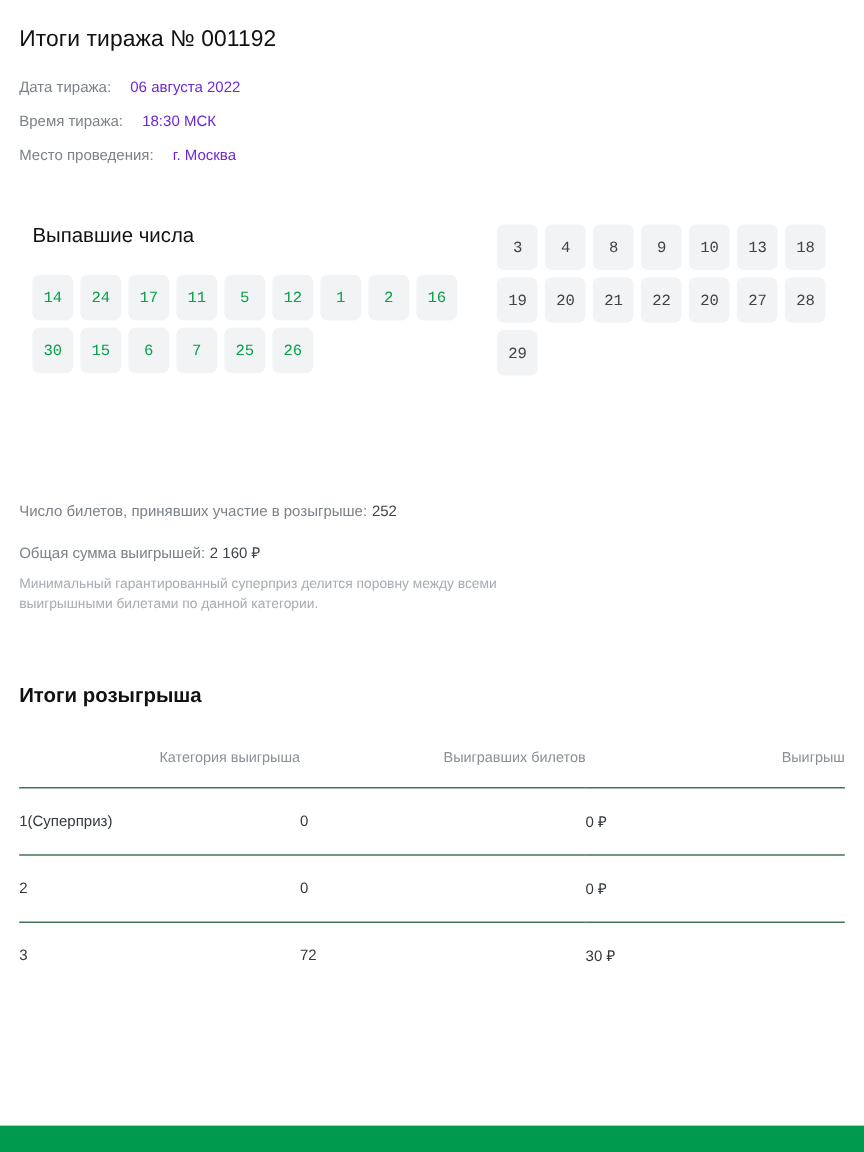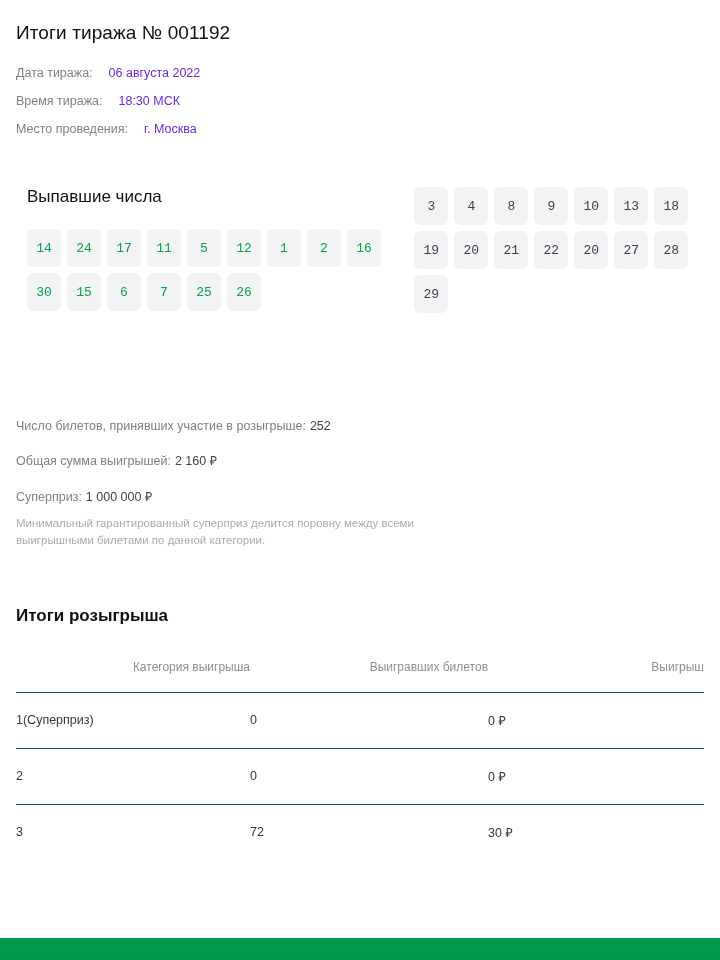--- a/index.html
+++ b/index.html
@@ -213,23 +213,20 @@
 
   </div>
 
   <div class="stats">
     <div class="stat-line">
       <span>Число билетов, принявших участие в розыгрыше:</span><span class="stat-value">252</span>
     </div>
     <div class="stat-line">
       <span>Общая сумма выигрышей:</span><span class="stat-value">2 160 ₽</span>
     </div>
-    <div class="stat-line">
-      <span>Суперприз:</span><span class="stat-value">1 000 000 ₽</span>
-    </div>
     <div class="note">Минимальный гарантированный суперприз делится поровну между всеми выигрышными билетами по данной категории.</div>
   </div>
 
   <div class="results">
     <h2 class="results-heading">Итоги розыгрыша</h2>
     <table class="results-table">
       <colgroup>
         <col class="c1">
           <col class="c2">
           <col class="c3">

